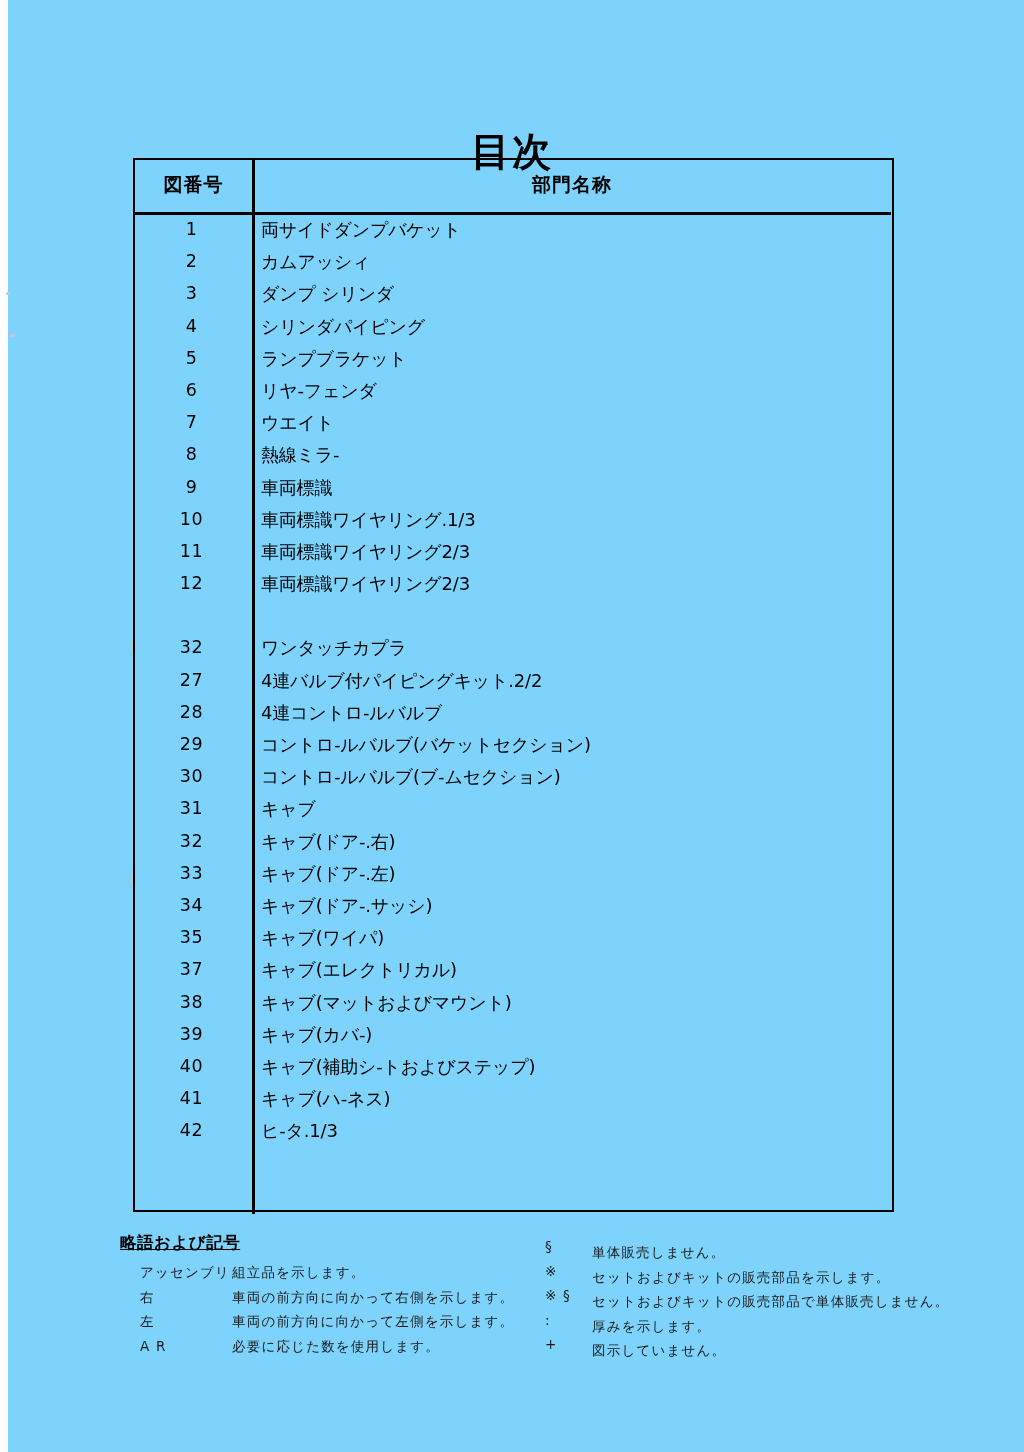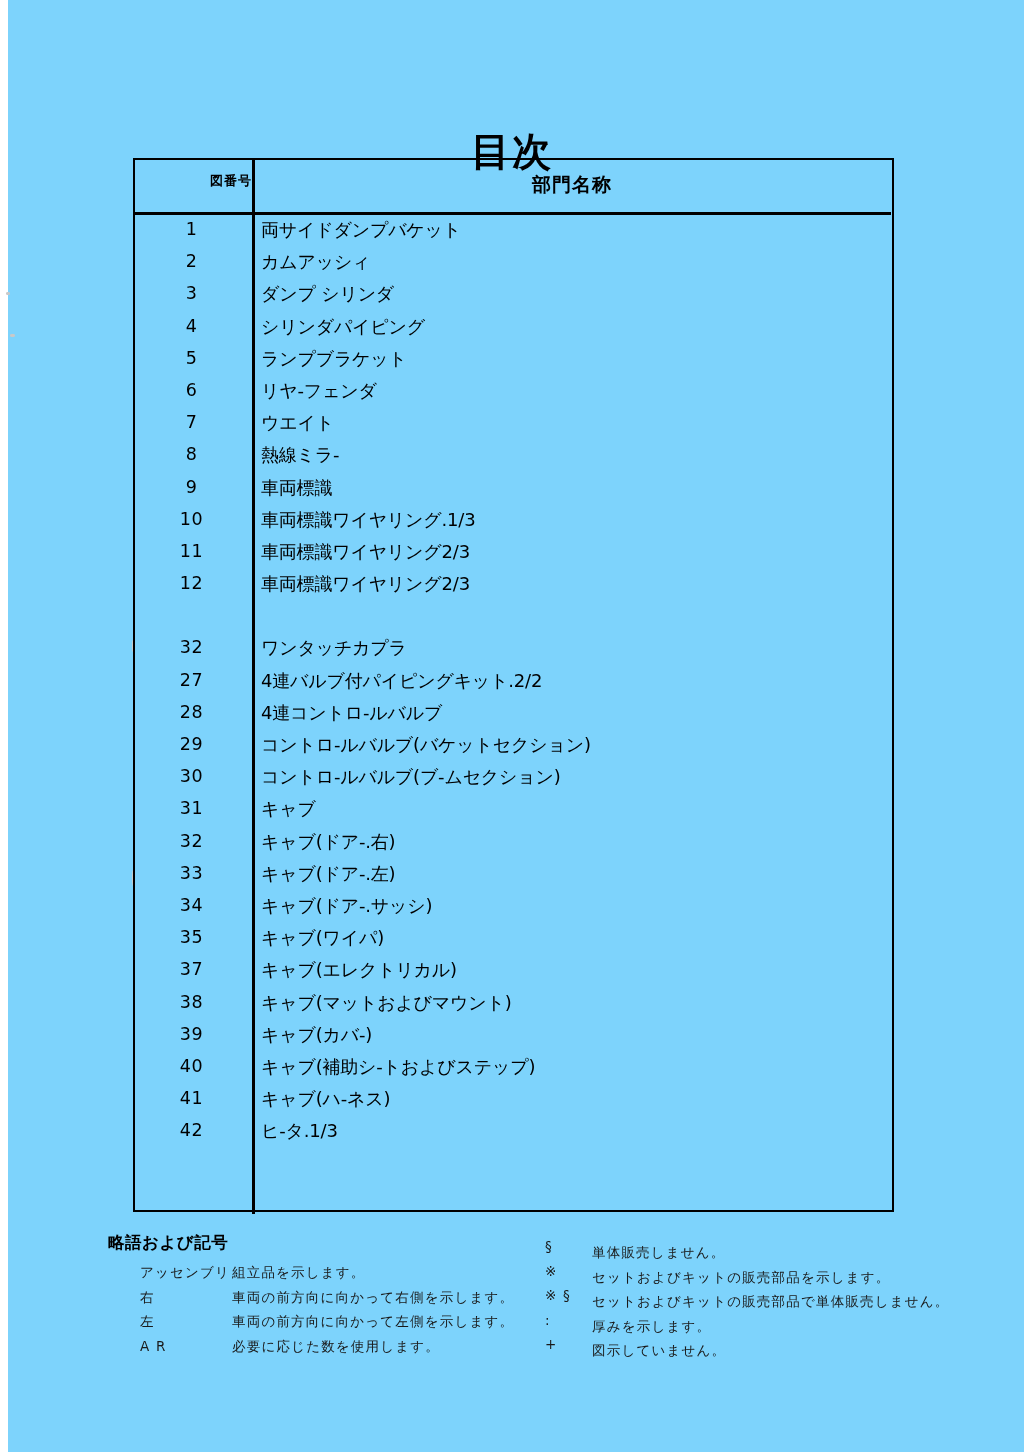--- a/index.html
+++ b/index.html
@@ -68,22 +68,22 @@
     width: 756px;
     height: 2.5px;
     background: #000;
   }
 
   .th-num {
     position: absolute;
     left: 0;
     top: 12px;
     width: 117px;
-    text-align: right;
-    font-size: 13px;
+    text-align: center;
+    font-size: 19px;
     font-weight: 600;
     letter-spacing: 1px;
   }
   .th-name {
     position: absolute;
     left: 117px;
     top: 12px;
     width: 640px;
     text-align: center;
     font-size: 19px;
@@ -125,25 +125,26 @@
   
   .legend {
     position: absolute;
     left: 0;
     top: 1232px;
     width: 1024px;
     height: 140px;
   }
   .legend-title {
     position: absolute;
-    left: 108px;
+    left: 120px;
     top: 0;
     font-size: 16.5px;
     font-weight: 600;
     letter-spacing: 0.5px;
+    text-decoration: underline;
   }
   .legend-col-left {
     position: absolute;
     left: 0;
     top: 32px;
     width: 520px;
   }
   .legend-col-right {
     position: absolute;
     left: 0;

